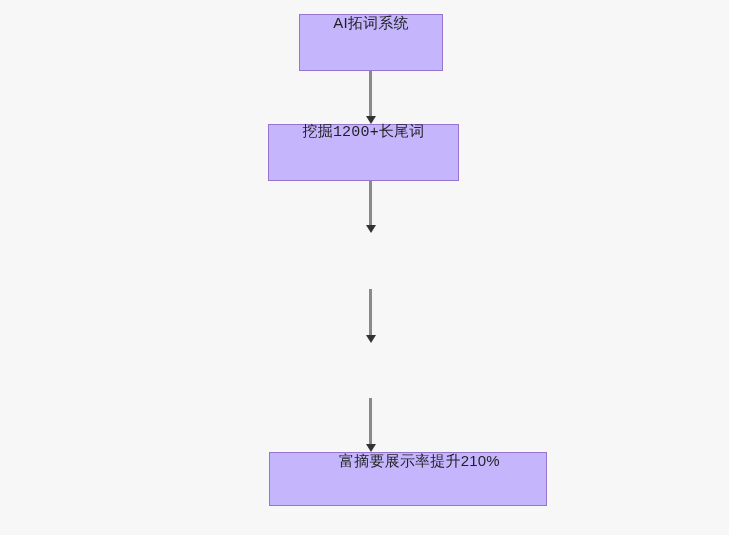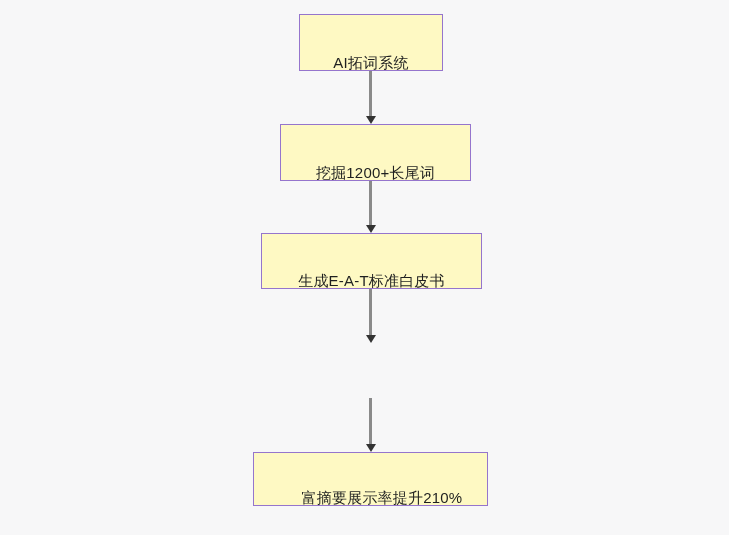--- a/index.html
+++ b/index.html
@@ -17,28 +17,28 @@
 
   #flow-canvas {
     position: relative;
     width: 729px;
     height: 535px;
   }
 
   .node {
     position: absolute;
     box-sizing: border-box;
-    background: #fef9c3;
+    background: #c4b5fd;
     border: 1px solid #9575cd;
     color: #1f2020;
     font-size: 15px;
     line-height: 1;
     letter-spacing: 0.2px;
     display: flex;
-    align-items: flex-end;
+    align-items: flex-start;
     justify-content: center;
     text-align: center;
     white-space: nowrap;
   }
 
   .node-label {
     display: block;
   }
 
   .connector {
@@ -60,24 +60,24 @@
     width: 0;
     height: 0;
     margin-left: -5px;
     border-left: 5px solid transparent;
     border-right: 5px solid transparent;
     border-top: 8px solid #333333;
   }
 
   
   #node-1 { left: 299px; top: 14px;  width: 144px; height: 57px; }
-  #node-2 { left: 280px; top: 124px; width: 191px; height: 57px; }
+  #node-2 { left: 268px; top: 124px; width: 191px; height: 57px; font-family: Liberation Mono, monospace; }
   #node-3 { left: 261px; top: 233px; width: 221px; height: 56px; }
   #node-4 { left: 264px; top: 343px; width: 215px; height: 55px; }
-  #node-5 { left: 253px; top: 452px; width: 235px; height: 54px; padding-left: 23px; }
+  #node-5 { left: 269px; top: 452px; width: 278px; height: 54px; padding-left: 23px; }
 
   
   #conn-1 { left: 370.5px; top: 71px;  height: 53px; }
   #conn-1 .conn-line { height: 45px; }
   #conn-2 { left: 370.5px; top: 181px; height: 52px; }
   #conn-2 .conn-line { height: 44px; }
   #conn-3 { left: 370.5px; top: 289px; height: 54px; }
   #conn-3 .conn-line { height: 46px; }
   #conn-4 { left: 370.5px; top: 398px; height: 54px; }
   #conn-4 .conn-line { height: 46px; }
@@ -98,23 +98,20 @@
 
   <div class="node" id="node-2">
     <span class="node-label">挖掘1200+长尾词</span>
   </div>
 
   <div class="connector" id="conn-2">
     <div class="conn-line"></div>
     <div class="conn-head"></div>
   </div>
 
-  <div class="node" id="node-3">
-    <span class="node-label">生成E-A-T标准白皮书</span>
-  </div>
 
   <div class="connector" id="conn-3">
     <div class="conn-line"></div>
     <div class="conn-head"></div>
   </div>
 
 
   <div class="connector" id="conn-4">
     <div class="conn-line"></div>
     <div class="conn-head"></div>

